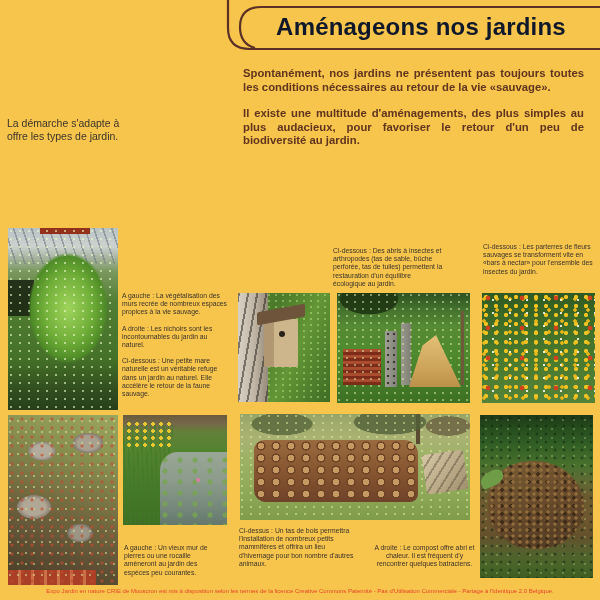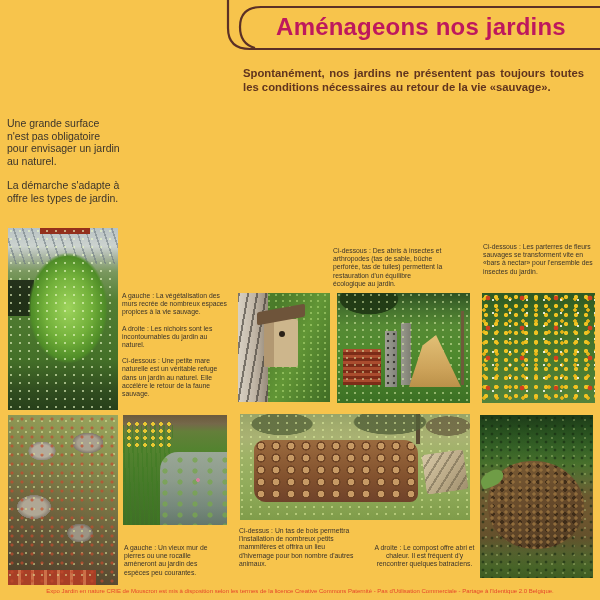--- a/index.html
+++ b/index.html
@@ -7,21 +7,21 @@
     position:relative; width:600px; height:600px;
     background:#F7C44C; overflow:hidden;
     font-family:"Liberation Sans", sans-serif;
   }
 
   
   .banner-svg { position:absolute; left:220px; top:0; }
   .title {
     position:absolute; left:246px; top:13px; width:350px;
     text-align:center; font-size:24px; font-weight:bold;
-    color:#be185d; letter-spacing:0.2px;
+    color:#0f172a; letter-spacing:0.2px;
     font-family:"Liberation Sans", sans-serif;
   }
 
   
   .sidebar {
     position:absolute; left:7px; top:117px; width:114px;
     color:#3B342B; font-size:10.5px; line-height:12.5px;
   }
   .sidebar p { margin:0 0 12px; }
 
@@ -174,26 +174,26 @@
 
 <div class="poster">
 
   <svg class="banner-svg" width="380" height="56" viewBox="0 0 380 56" aria-hidden="true">
     <path d="M8,0 L8,28 Q8,49 30,49 L380,49" fill="none" stroke="#5B3026" stroke-width="2.2"></path>
     <path d="M380,7 L41,7 Q20,7 20,27 Q20,44 35,48" fill="none" stroke="#5B3026" stroke-width="2.2"></path>
   </svg>
   <div class="title">Aménageons nos jardins</div>
 
   <div class="sidebar">
-    <p>Une grande surface n'est pas obligatoire pour envisager un jardin au naturel.</p>
     <p>La démarche s'adapte à offre les types de jardin.</p>
   </div>
 
   <div class="intro">
     <p>Spontanément, nos jardins ne présentent pas toujours toutes les conditions nécessaires au retour de la vie «sauvage».</p>
+    <p class="tight">Il existe une multitude d'aménagements, des plus simples au plus audacieux, pour favoriser le retour d'un peu de biodiversité au jardin.</p>
   </div>
 
   <div class="photo" id="ph-wall"></div>
 
   <div class="photo" id="ph-rocaille"></div>
 
   <div class="photo" id="ph-pond">
     <div class="pond-flowers"></div>
     <div class="pond-water"></div>
   </div>

